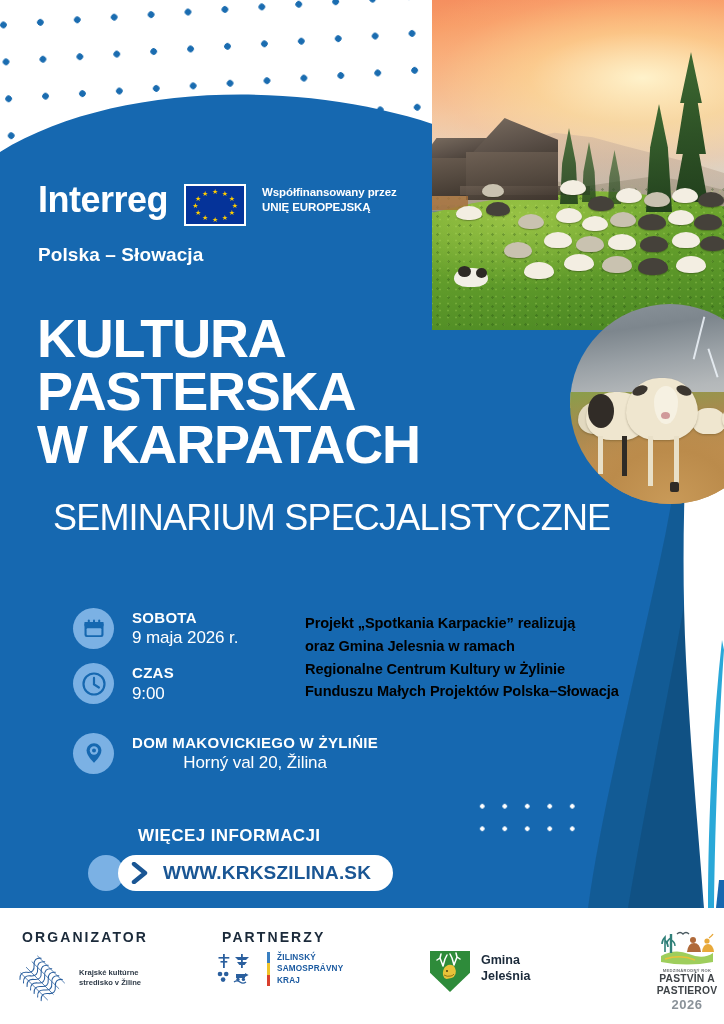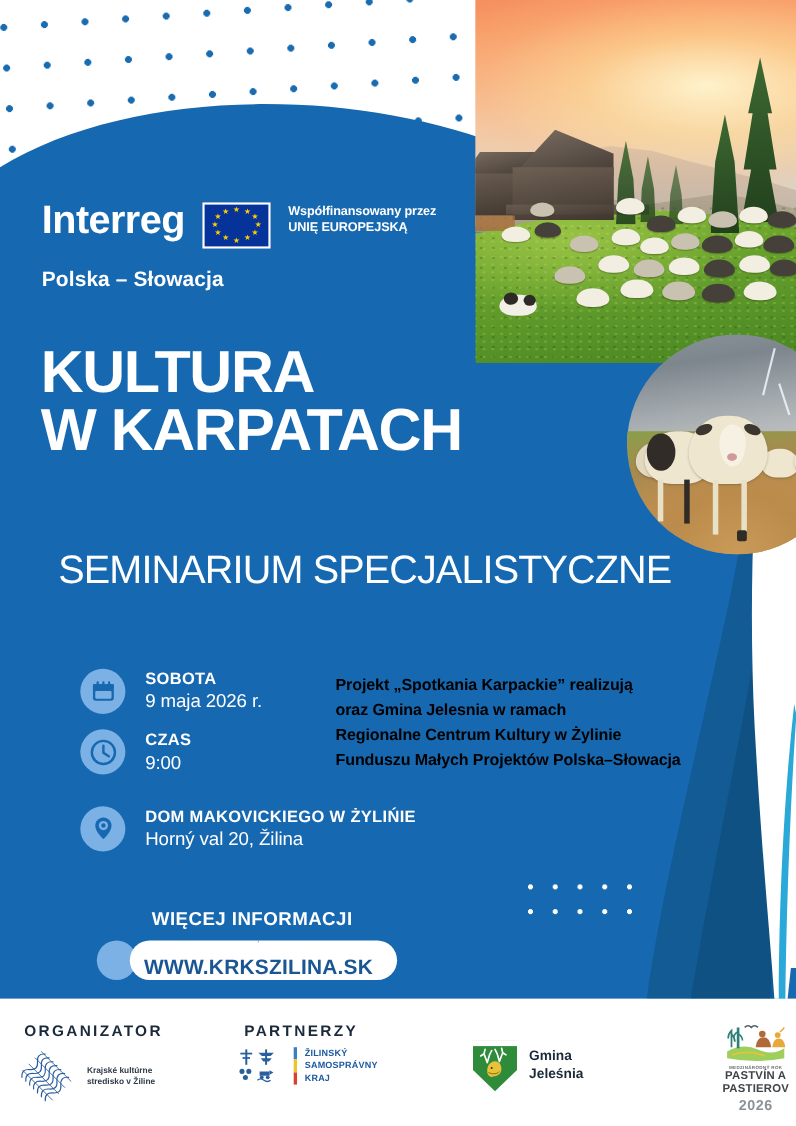--- a/index.html
+++ b/index.html
@@ -276,21 +276,20 @@
     background: #7bb1e4;
   }
   .url-pill {
     position: absolute; left: 118px; top: 855px;
     height: 36px;
     background: #ffffff;
     border-radius: 18px;
     display: flex; align-items: center;
     padding: 0 22px 0 13px;
     gap: 12px;
-    flex-direction: column;
   }
   .url-chev { display: block; }
   .url-text {
     color: #1a5694;
     font-size: 19px;
     font-weight: bold;
     letter-spacing: 0.2px;
     white-space: nowrap;
   }
 
@@ -480,20 +479,21 @@
       </div>
       <div class="eu-text">
         <div>Współfinansowany przez</div>
         <div>UNIĘ EUROPEJSKĄ</div>
       </div>
     </div>
     <div class="interreg-sub">Polska – Słowacja</div>
 
     <div class="headline">
       <div>KULTURA</div>
+      <div>PASTERSKA</div>
       <div>W KARPATACH</div>
     </div>
     <div class="subhead">SEMINARIUM SPECJALISTYCZNE</div>
 
     <div class="details">
 
       <div class="drow">
         <div class="dicon">
           <svg width="24" height="24" viewBox="0 0 24 24">
             <rect x="2.5" y="5" width="19" height="15" rx="2.2" fill="#1668b0"></rect>
@@ -516,21 +516,21 @@
             <circle cx="12.5" cy="12.5" r="10.5" fill="none" stroke="#1668b0" stroke-width="2.2"></circle>
             <path d="M12.5 6.4 L12.5 12.8 L17.4 16" fill="none" stroke="#1668b0" stroke-width="2.2" stroke-linecap="round"></path>
           </svg>
         </div>
         <div class="dtxt">
           <div class="dtitle">CZAS</div>
           <div class="dsub">9:00</div>
         </div>
       </div>
 
-      <div class="drow" style="margin-bottom:4px;">
+      <div class="drow" style="margin-bottom:4px;text-align:center;">
         <div class="dicon">
           <svg width="24" height="24" viewBox="0 0 24 24">
             <path d="M12 2.2 C7.9 2.2 4.6 5.5 4.6 9.6 C4.6 15.2 12 21.8 12 21.8 C12 21.8 19.4 15.2 19.4 9.6 C19.4 5.5 16.1 2.2 12 2.2 Z" fill="#1668b0"></path>
             <circle cx="12" cy="9.5" r="4.2" fill="#7bb1e4"></circle>
             <circle cx="12" cy="9.5" r="2" fill="#1668b0"></circle>
           </svg>
         </div>
         <div class="dtxt">
           <div class="dtitle">DOM MAKOVICKIEGO W ŻYLIŃIE</div>
           <div class="dsub">Horný val 20, Žilina</div>

